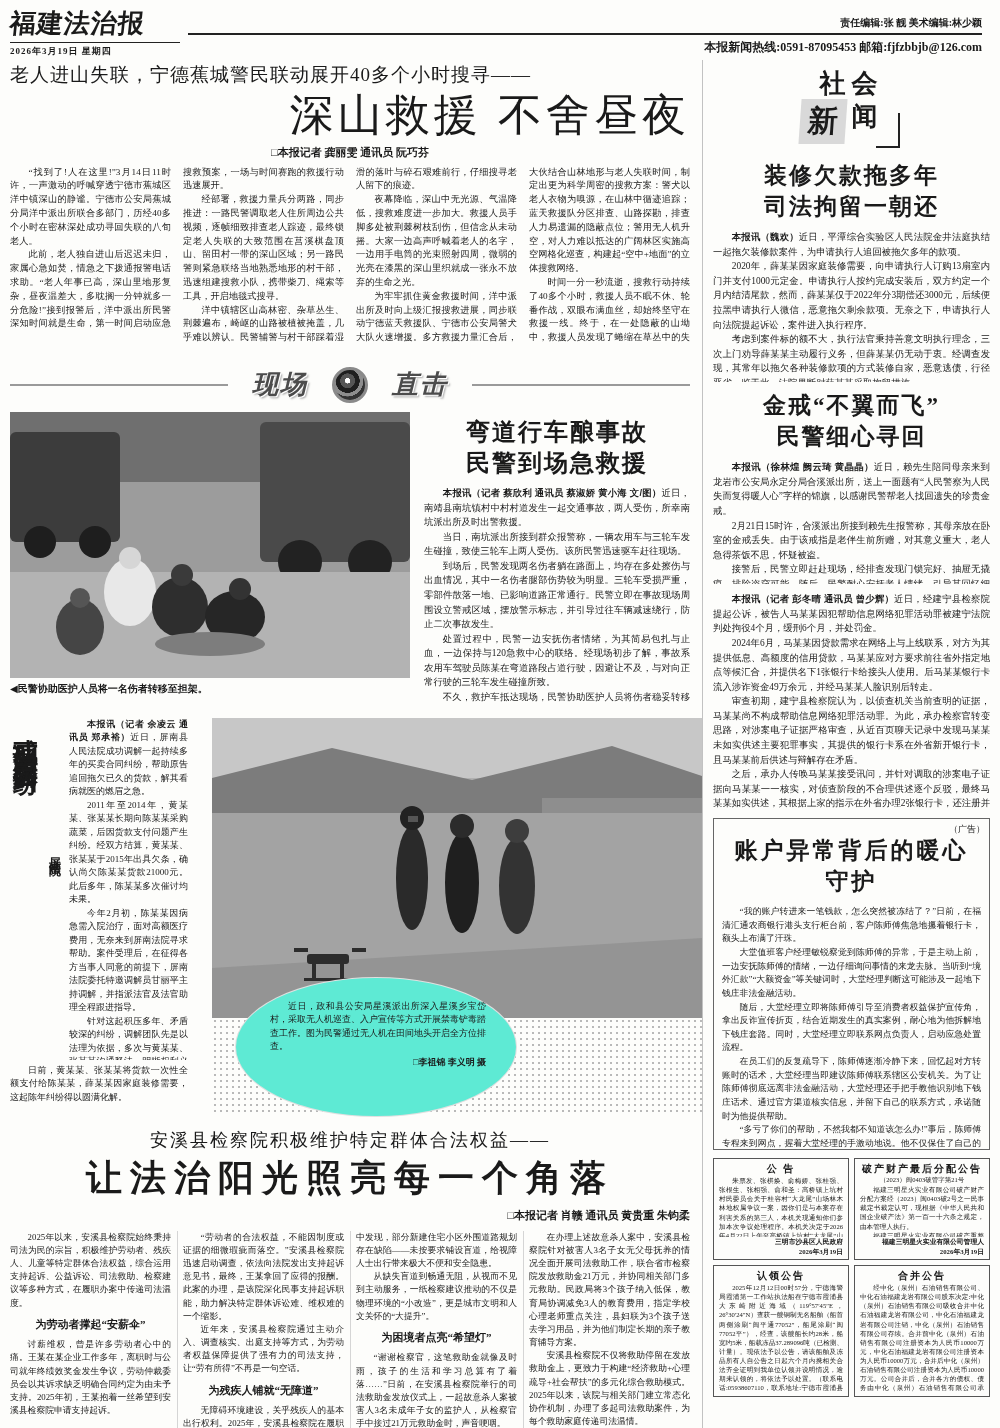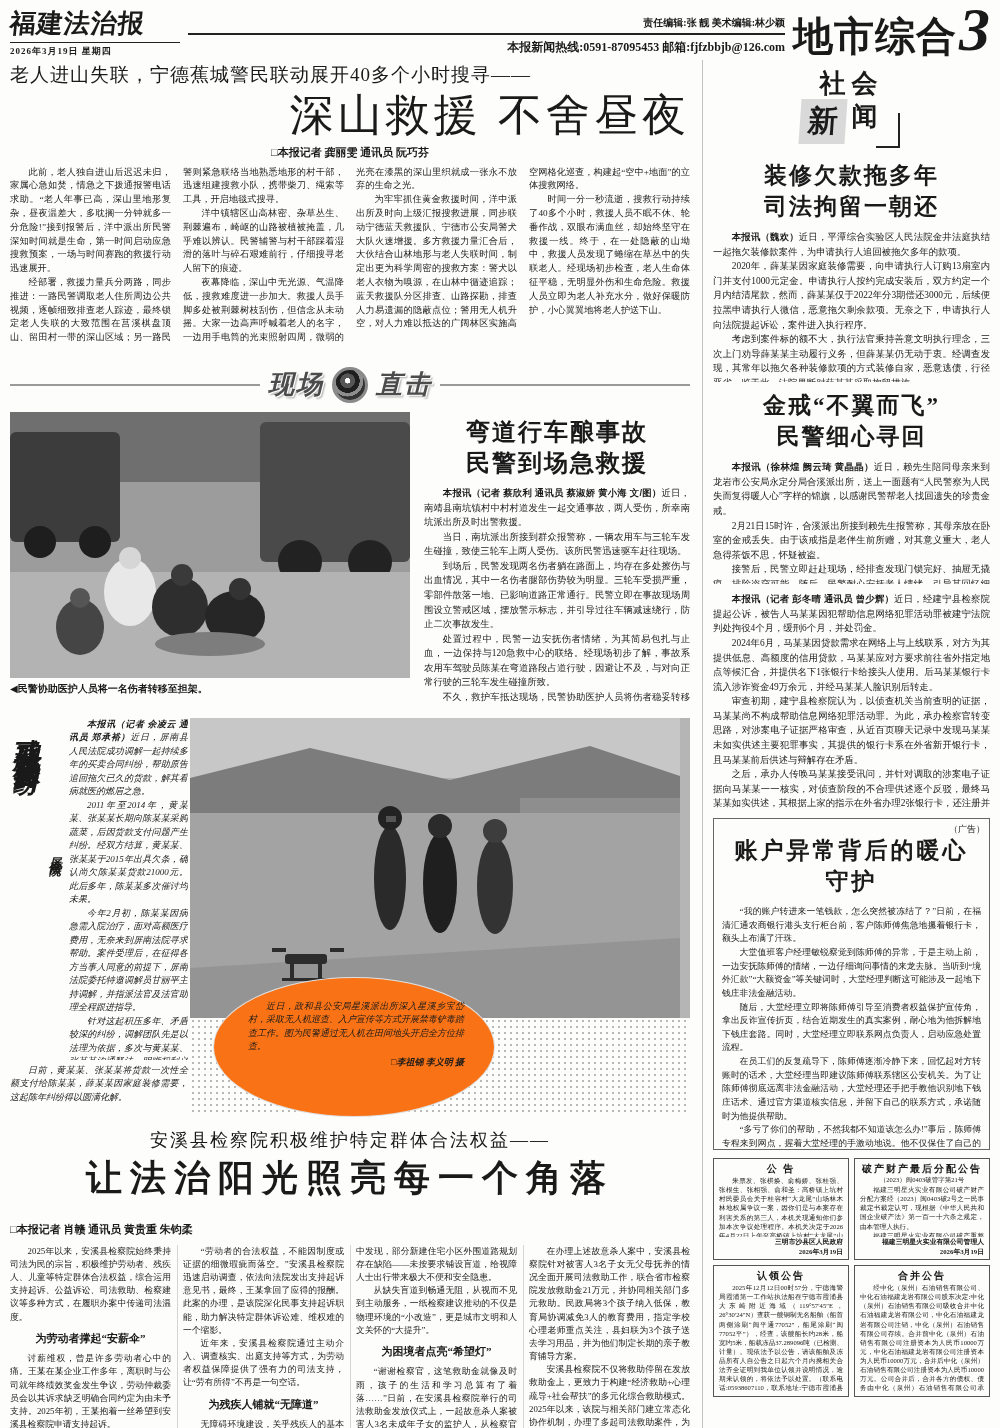--- a/index.html
+++ b/index.html
@@ -30,63 +30,63 @@
   .right-col{flex:1;border-left:1px solid #c2c2c2;padding-left:10px;}
 
   
   .lead-kicker{font-size:19px;letter-spacing:1px;margin:2px 0 2px 0;}
   .lead-headline{font-size:44px;text-align:right;font-family:"Liberation Sans","DejaVu Sans",sans-serif;
                  font-weight:400;letter-spacing:4px;line-height:1.15;}
   .lead-byline{font-size:11px;font-weight:bold;text-align:center;margin:4px 0 6px 0;}
   .lead-body{column-count:4;column-gap:12px;height:190px;overflow:hidden;font-size:9.2px;line-height:1.5;}
 
   
-  .scene-strip{display:flex;align-items:center;gap:8px;margin:8px 0 6px 0;height:42px;}
+  .scene-strip{display:flex;align-items:center;gap:24px;margin:8px 0 6px 0;height:42px;}
   .strip-line{flex:1;height:2px;background:#9a9a9a;}
   .scene-text{font-family:"Liberation Sans","DejaVu Sans",sans-serif;font-weight:900;font-style:italic;
               font-size:26px;color:#4c4c4c;letter-spacing:2px;
               text-shadow:1px 1px 0 #fff,2px 2px 2px #aaa;}
   .lens{width:36px;height:36px;border-radius:50%;flex:none;border:3px solid #8a8a8a;
         background:radial-gradient(circle at 42% 36%,#fff 0 10%,#555 11% 28%,#1f1f1f 29% 46%,#8d8d8d 47% 60%,#333 61% 76%,#a5a5a5 77% 100%);}
 
   
   .middle-row{display:flex;gap:14px;height:294px;}
   .photo-wrap{width:400px;flex:none;}
   .photo-frame{width:100%;height:266px;overflow:hidden;background:#9a9a9a;}
   .photo-frame svg{display:block;}
   .photo-caption{font-size:10px;font-weight:bold;margin-top:4px;text-indent:0;}
   .accident-art{flex:1;overflow:hidden;}
   .art-headline{font-size:24px;text-align:center;font-family:"Liberation Sans","DejaVu Sans",sans-serif;
                 font-weight:900;line-height:1.3;letter-spacing:2px;margin:4px 0 8px 0;}
   .art-body{font-size:9.4px;line-height:1.55;overflow:hidden;}
   .art-body b{font-family:"Liberation Sans","DejaVu Sans",sans-serif;}
 
   
-  .med-row{display:flex;gap:2px;margin-top:12px;height:400px;font-style:italic;}
+  .med-row{display:flex;gap:24px;margin-top:12px;height:400px;}
   .med-art{width:178px;flex:none;display:flex;flex-direction:column;}
   .med-top{display:flex;gap:6px;height:342px;overflow:hidden;}
   .v-head{writing-mode:vertical-rl;font-size:25px;font-weight:900;letter-spacing:3px;line-height:1.2;
           font-family:"Liberation Serif",serif;}
   .v-court{writing-mode:vertical-rl;font-size:12px;font-weight:bold;margin-top:130px;letter-spacing:2px;}
   .med-body{flex:1;font-size:9px;line-height:1.5;overflow:hidden;}
   .med-tail{font-size:9px;line-height:1.5;margin-top:4px;}
   .drone-wrap{flex:1;position:relative;}
   .drone-frame{width:100%;height:300px;background:#b5b5b5;overflow:hidden;}
   .halftone{height:96px;background:radial-gradient(circle,#b9b9b9 1px,transparent 1.4px);
             background-size:6px 6px;}
-  .oval-caption{position:absolute;left:24px;bottom:2px;width:280px;height:138px;background:#f97316;
+  .oval-caption{position:absolute;left:24px;bottom:2px;width:280px;height:138px;background:#5eead4;
                 border-radius:50%;padding:22px 30px 0 34px;font-size:9px;line-height:1.5;
                 box-shadow:0 0 0 1px #e0e0e0;}
   .oval-caption .credit{text-align:right;text-indent:0;font-weight:bold;margin-top:2px;}
 
   
   .bottom-story{margin-top:10px;}
   .bottom-kicker{font-size:18px;text-align:center;letter-spacing:2px;}
   .bottom-headline{font-size:36px;text-align:center;font-weight:900;letter-spacing:8px;margin:2px 0;}
-  .bottom-byline{font-size:11px;font-weight:bold;text-align:left;margin:19px 0 8px 0;}
+  .bottom-byline{font-size:11px;font-weight:bold;text-align:right;margin:5px 0 8px 0;}
   .bottom-body{column-count:4;column-gap:12px;column-rule:1px solid #d5d5d5;height:216px;overflow:hidden;
                font-size:8.8px;line-height:1.5;}
   .bottom-body h4{font-size:11px;text-align:center;margin:6px 0;break-inside:avoid;}
 
   
   .society-badge{height:88px;position:relative;margin:6px 0 4px 0;}
   .sb-line1{font-size:26px;font-weight:900;text-align:center;letter-spacing:6px;}
   .sb-row{display:flex;justify-content:center;align-items:flex-start;gap:2px;margin-top:-2px;}
   .sb-xin{background:#d9d9d9;font-size:30px;font-weight:900;padding:2px 8px;transform:skewX(-4deg);}
   .sb-wen{font-size:26px;font-weight:900;position:relative;padding:0 26px 14px 4px;}
@@ -117,35 +117,32 @@
 <div class="header">
   <div class="masthead">
     <div class="paper-name">福建法治报</div>
     <div class="rule"></div>
     <div class="date-line">2026年3月19日 星期四</div>
   </div>
   <div class="header-mid">
     <div class="editors">责任编辑:张 靓 美术编辑:林少颖</div>
     <div class="hotline">本报新闻热线:0591-87095453 邮箱:fjfzbbjb@126.com</div>
   </div>
-  <div class="section-block">
-    <div class="section-name">地市综合</div>
-    <div class="page-num">3</div>
-  </div>
 </div>
 
 <div class="page-body">
 
   <div class="main-col">
 
     <div>
       <div class="lead-kicker">老人进山失联，宁德蕉城警民联动展开40多个小时搜寻——</div>
       <h1 class="lead-headline">深山救援 不舍昼夜</h1>
       <div class="lead-byline">□本报记者 龚丽雯 通讯员 阮巧芬</div>
       <div class="lead-body">
+          <p>“找到了!人在这里!”3月14日11时许，一声激动的呼喊穿透宁德市蕉城区洋中镇深山的静谧。宁德市公安局蕉城分局洋中派出所联合多部门，历经40多个小时在密林深处成功寻回失联的八旬老人。</p>
           <p>此前，老人独自进山后迟迟未归，家属心急如焚，情急之下拨通报警电话求助。“老人年事已高，深山里地形复杂，昼夜温差大，多耽搁一分钟就多一分危险!”接到报警后，洋中派出所民警深知时间就是生命，第一时间启动应急搜救预案，一场与时间赛跑的救援行动迅速展开。</p>
           <p>经部署，救援力量兵分两路，同步推进：一路民警调取老人住所周边公共视频，逐帧细致排查老人踪迹，最终锁定老人失联的大致范围在莒溪棋盘顶山、留田村一带的深山区域；另一路民警则紧急联络当地熟悉地形的村干部，迅速组建搜救小队，携带柴刀、绳索等工具，开启地毯式搜寻。</p>
           <p>洋中镇辖区山高林密、杂草丛生、荆棘遍布，崎岖的山路被植被掩盖，几乎难以辨认。民警辅警与村干部踩着湿滑的落叶与碎石艰难前行，仔细搜寻老人留下的痕迹。</p>
           <p>夜幕降临，深山中无光源、气温降低，搜救难度进一步加大。救援人员手脚多处被荆棘树枝刮伤，但信念从未动摇。大家一边高声呼喊着老人的名字，一边用手电筒的光束照射四周，微弱的光亮在漆黑的深山里织就成一张永不放弃的生命之光。</p>
           <p>为牢牢抓住黄金救援时间，洋中派出所及时向上级汇报搜救进展，同步联动宁德蓝天救援队、宁德市公安局警犬大队火速增援。多方救援力量汇合后，大伙结合山林地形与老人失联时间，制定出更为科学周密的搜救方案：警犬以老人衣物为嗅源，在山林中循迹追踪；蓝天救援队分区排查、山路探勘，排查人力易遗漏的隐蔽点位；警用无人机升空，对人力难以抵达的广阔林区实施高空网格化巡查，构建起“空中+地面”的立体搜救网络。</p>
           <p>时间一分一秒流逝，搜救行动持续了40多个小时，救援人员不眠不休、轮番作战，双眼布满血丝，却始终坚守在救援一线。终于，在一处隐蔽的山坳中，救援人员发现了蜷缩在草丛中的失联老人。经现场初步检查，老人生命体征平稳，无明显外伤和生命危险。救援人员立即为老人补充水分，做好保暖防护，小心翼翼地将老人护送下山。</p>
         </div>
     </div>
 
     <div class="scene-strip">

